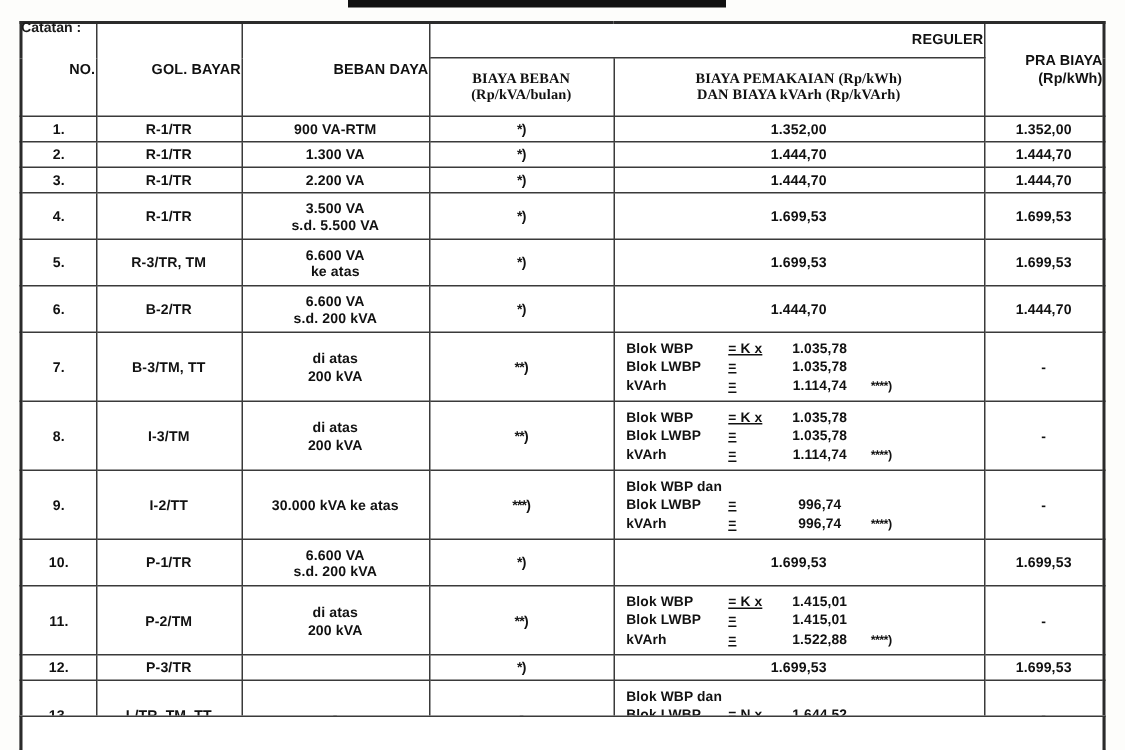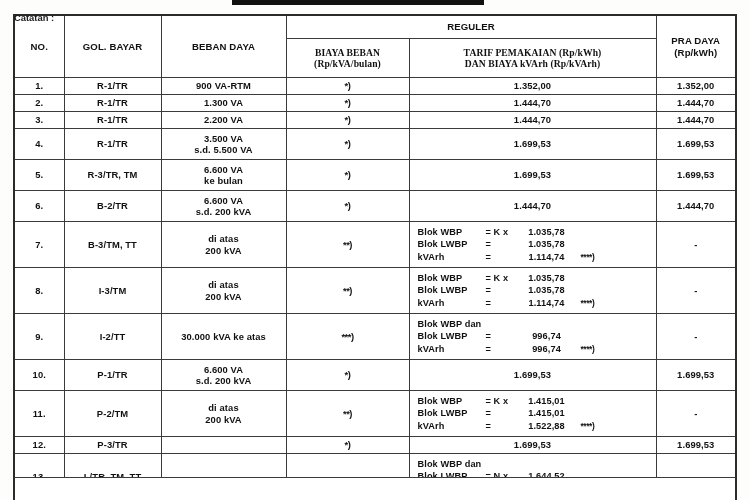--- a/index.html
+++ b/index.html
@@ -41,39 +41,39 @@
     color:#111;
   }
   th{font-weight:bold;font-size:9.6px;}
   .c-no{width:50px;}
   .c-gol{width:97px;}
   .c-batas{width:125px;}
   .c-beban{width:123px;}
   .c-pemakaian{width:247px;}
   .c-pra{width:80px;}
 
-  .hdr-row1 th{height:22px;}
+  .hdr-row1 th{height:22px;text-align:right;}
   .hdr-row2 th{height:38px;font-family:Liberation Serif, serif;}
 
   .r-single td{height:16px;}
   .r-double td{height:30px;}
   .r-triple td{height:41px;}
 
   .two-line span{display:block;}
 
   
   .detail{
     text-align:left;
     padding:2px 0 2px 8px;
     font-size:9.2px;
     line-height:1.32;
   }
   .detail .ln{display:flex;align-items:baseline;white-space:nowrap;}
   .detail .lbl{display:inline-block;width:68px;}
-  .detail .eq{display:inline-block;width:33px;}
+  .detail .eq{display:inline-block;width:33px;text-decoration:underline;}
   .detail .val{display:inline-block;width:56px;text-align:center;}
   .detail .fn{display:inline-block;padding-left:6px;font-size:8.4px;letter-spacing:-.4px;vertical-align:super;}
   .detail .full{display:inline-block;}
 
   .star{letter-spacing:-.5px;}
 
   
   .spacer-row td{height:12px;background:#fff;}
 
   
@@ -107,31 +107,31 @@
           <col class="c-pemakaian">
           <col class="c-pra">
       </colgroup>
       <thead>
         <tr class="hdr-row1">
           <th rowspan="2">NO.</th>
           <th rowspan="2">GOL. BAYAR</th>
           <th rowspan="2">BEBAN DAYA</th>
           <th colspan="2">REGULER</th>
           <th rowspan="2" class="two-line">
-            <span>PRA DAYA</span>
+            <span>PRA BIAYA</span>
             <span>(Rp/kWh)</span>
           </th>
         </tr>
         <tr class="hdr-row2">
           <th class="two-line">
             <span>BIAYA BEBAN</span>
             <span>(Rp/kVA/bulan)</span>
           </th>
           <th class="two-line">
-            <span>TARIF PEMAKAIAN (Rp/kWh)</span>
+            <span>BIAYA PEMAKAIAN (Rp/kWh)</span>
             <span>DAN  BIAYA kVArh (Rp/kVArh)</span>
           </th>
         </tr>
       </thead>
       <tbody id="tbody">
           <tr class="r-single">
             <td>1.</td>
             <td>R-1/TR</td>
             <td class="two-line">
               <span>900 VA-RTM</span>
@@ -169,21 +169,21 @@
             </td>
             <td class="star">*)</td>
             <td>1.699,53</td>
             <td>1.699,53</td>
           </tr>
           <tr class="r-double">
             <td>5.</td>
             <td>R-3/TR, TM</td>
             <td class="two-line">
               <span>6.600 VA</span>
-              <span>ke bulan</span>
+              <span>ke atas</span>
             </td>
             <td class="star">*)</td>
             <td>1.699,53</td>
             <td>1.699,53</td>
           </tr>
           <tr class="r-double">
             <td>6.</td>
             <td>B-2/TR</td>
             <td class="two-line">
               <span>6.600 VA</span>

